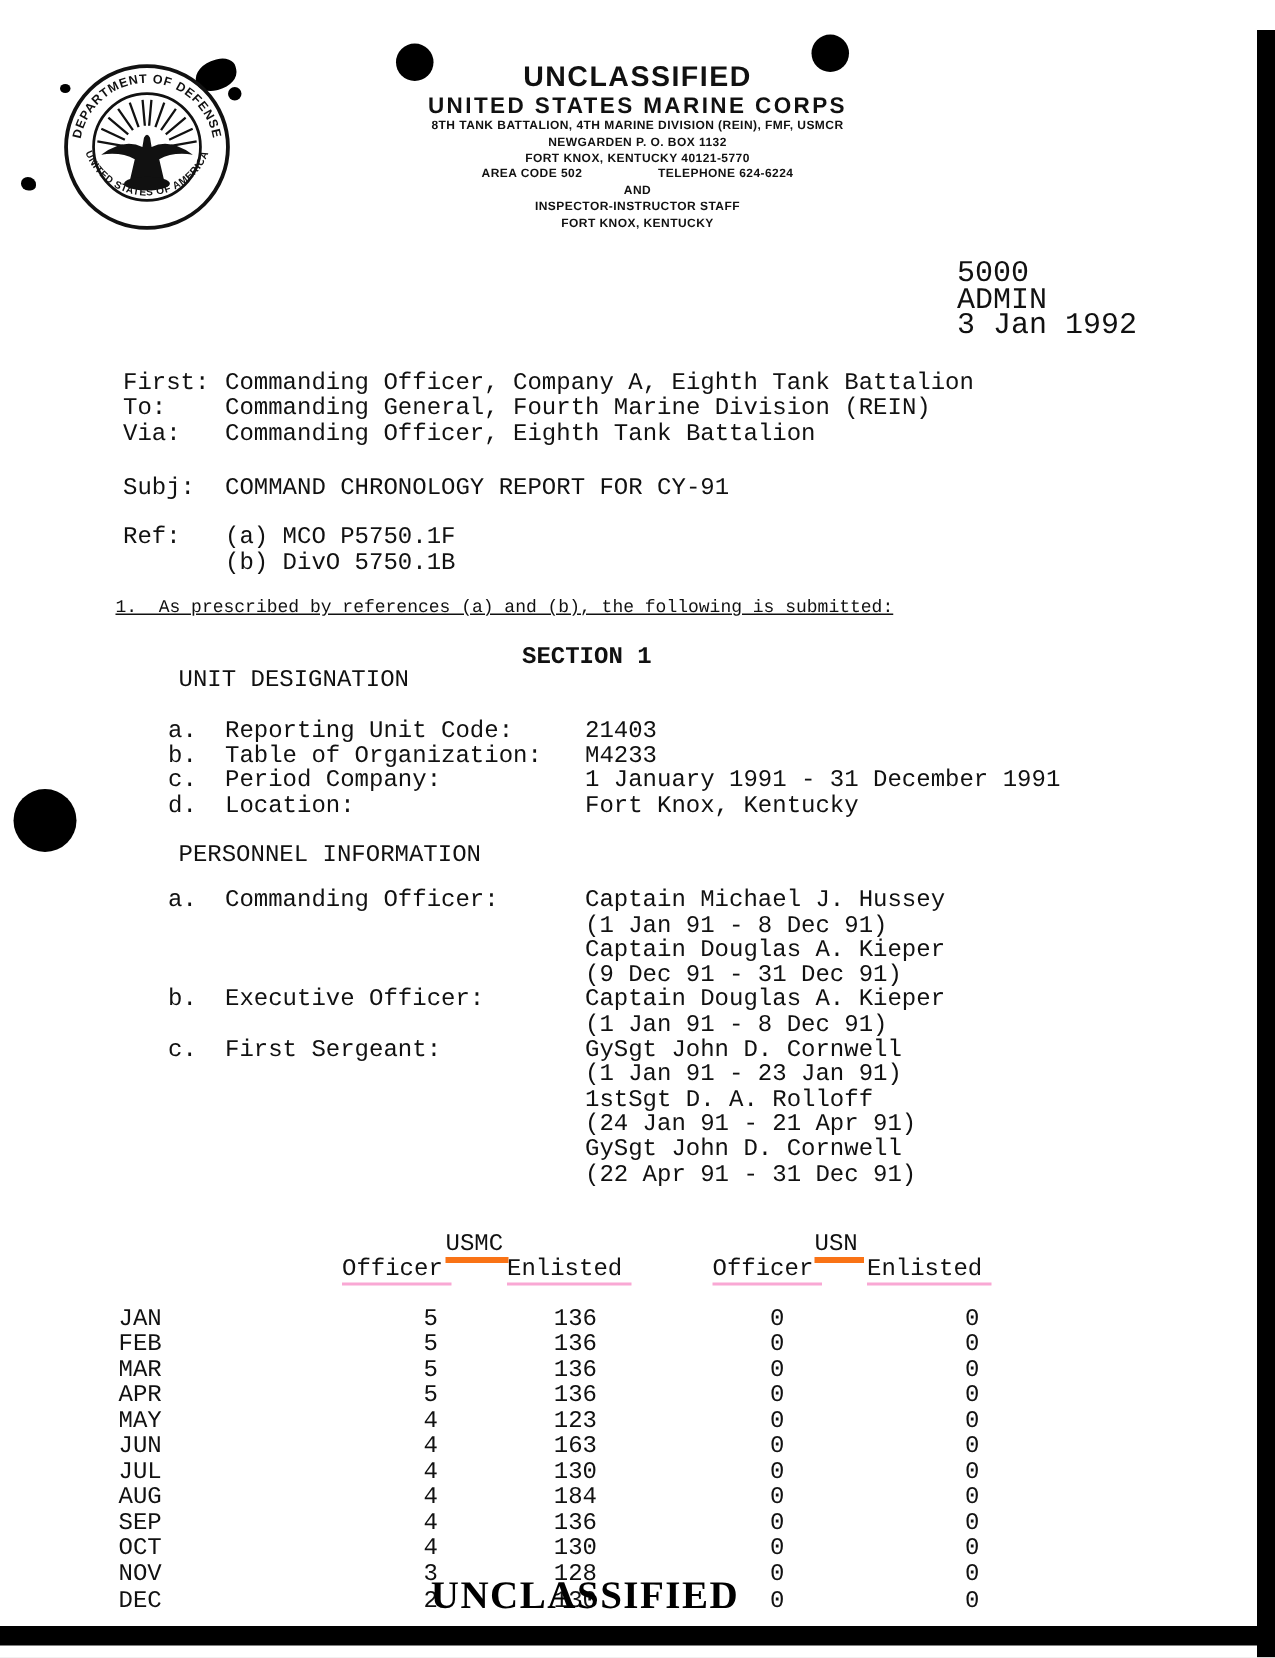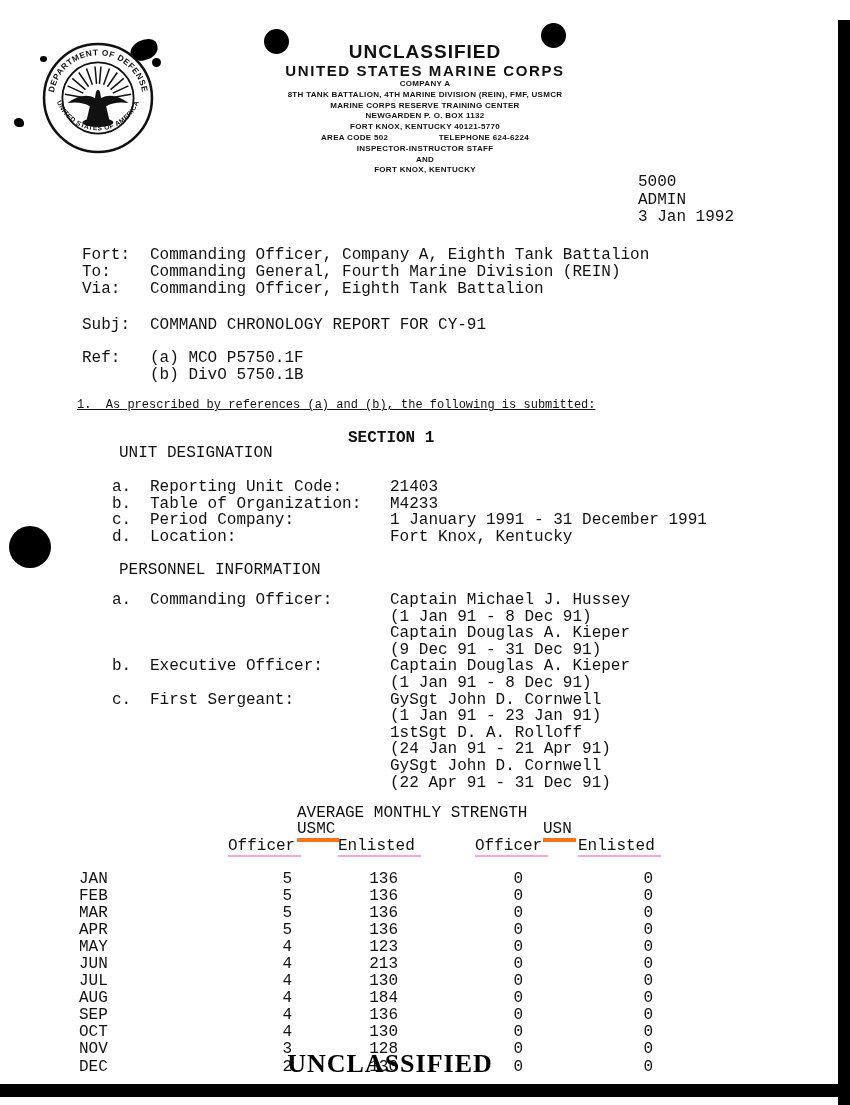--- a/index.html
+++ b/index.html
@@ -20,21 +20,21 @@
   .sm4{left:40px;top:56px;width:7px;height:6px;border-radius:50%;}
   
   .seal{position:absolute;left:42px;top:42px;width:112px;height:112px;}
   
   .letterhead{position:absolute;left:0;top:42px;width:850px;text-align:center;
               font-family:"Liberation Sans","DejaVu Sans",sans-serif;font-weight:bold;}
   .lh-unclass{font-size:19px;letter-spacing:1px;line-height:20px;}
   .lh-org{font-size:15px;letter-spacing:1.6px;line-height:17px;}
   .lh-line{font-size:8px;letter-spacing:0.3px;line-height:10.8px;white-space:pre;}
   
-  .admin{position:absolute;left:638px;top:174px;font-size:16px;line-height:17.6px;}
+  .admin{position:absolute;left:638px;top:174px;font-size:20px;line-height:17.6px;}
   
   .addr{position:absolute;left:82px;top:246px;font-size:16px;}
   .subjblk{position:absolute;left:82px;top:316px;font-size:16px;}
   .refblk{position:absolute;left:82px;top:349px;font-size:16px;}
   .arow{position:relative;height:17.2px;}
   .albl{position:absolute;left:0;white-space:pre;}
   .aval{position:absolute;left:68px;white-space:pre;}
   .para1{left:77px;top:398px;font-size:12px;text-decoration:underline;}
   .sec1{left:348px;top:429px;font-size:16px;font-weight:bold;}
   .h-unit{left:119px;top:444px;font-size:16px;}
@@ -95,40 +95,38 @@
       <textPath href="#arcB" startOffset="50%" text-anchor="middle">UNITED STATES OF AMERICA</textPath>
     </text>
     <path stroke="#111" stroke-width="1.5" d="M70.8 54.2L87.5 51.3M69.5 50.2L84.9 43.1M67.3 46.7L80.3 35.8M64.2 43.9L73.9 30M60.5 42L66.3 26M56.4 41.1L57.9 24.1M53.6 41.1L52.1 24.1M49.5 42L43.7 26M45.8 43.9L36.1 30M42.7 46.7L29.7 35.8M40.5 50.2L25.1 43.1M39.2 54.2L22.5 51.3"></path>
     <path fill="#111" d="M25 60 Q40 49 52 55 L53 49 Q55 45 57 49 L58 55 Q70 49 85 60 Q72 58 63 63 L66 76 Q55 84 44 76 L47 63 Q38 58 25 60 Z"></path>
     <ellipse cx="55" cy="79" rx="15" ry="4.5" fill="#111"></ellipse>
   </svg>
 
   <div class="letterhead">
     <div class="lh-unclass">UNCLASSIFIED</div>
     <div class="lh-org">UNITED STATES MARINE CORPS</div>
-    <div class="lh-line">COMPANY A</div>
     <div class="lh-line">8TH TANK BATTALION, 4TH MARINE DIVISION (REIN), FMF, USMCR</div>
-    <div class="lh-line">MARINE CORPS RESERVE TRAINING CENTER</div>
     <div class="lh-line">NEWGARDEN P. O. BOX 1132</div>
     <div class="lh-line">FORT KNOX, KENTUCKY 40121-5770</div>
     <div class="lh-line">AREA CODE 502                    TELEPHONE 624-6224</div>
+    <div class="lh-line">AND</div>
     <div class="lh-line">INSPECTOR-INSTRUCTOR STAFF</div>
-    <div class="lh-line">AND</div>
     <div class="lh-line">FORT KNOX, KENTUCKY</div>
   </div>
 
   <div class="admin">
     <div>5000</div>
     <div>ADMIN</div>
     <div>3 Jan 1992</div>
   </div>
 
   <div class="addr">
     <div class="arow">
-      <span class="albl">Fort:</span>
+      <span class="albl">First:</span>
       <span class="aval">Commanding Officer, Company A, Eighth Tank Battalion</span>
     </div>
     <div class="arow">
       <span class="albl">To:</span>
       <span class="aval">Commanding General, Fourth Marine Division (REIN)</span>
     </div>
     <div class="arow">
       <span class="albl">Via:</span>
       <span class="aval">Commanding Officer, Eighth Tank Battalion</span>
     </div>
@@ -219,21 +217,20 @@
       <span class="ival">(24 Jan 91 - 21 Apr 91)</span>
     </div>
     <div class="irow">
       <span class="ival">GySgt John D. Cornwell</span>
     </div>
     <div class="irow">
       <span class="ival">(22 Apr 91 - 31 Dec 91)</span>
     </div>
   </div>
 
-  <div class="abs tbl-title">AVERAGE MONTHLY STRENGTH</div>
   <span class="abs grp g-usmc">USMC</span>
   <span class="abs grp g-usn">USN</span>
   <span class="th th-o1">Officer</span>
   <span class="th th-e1">Enlisted</span>
   <span class="th th-o2">Officer</span>
   <span class="th th-e2">Enlisted</span>
 
   <div class="tbody">
     <div class="trow">
       <span class="c-m">JAN</span>
@@ -266,21 +263,21 @@
     <div class="trow">
       <span class="c-m">MAY</span>
       <span class="cnum c1">4</span>
       <span class="cnum c2">123</span>
       <span class="cnum c3">0</span>
       <span class="cnum c4">0</span>
     </div>
     <div class="trow">
       <span class="c-m">JUN</span>
       <span class="cnum c1">4</span>
-      <span class="cnum c2">213</span>
+      <span class="cnum c2">163</span>
       <span class="cnum c3">0</span>
       <span class="cnum c4">0</span>
     </div>
     <div class="trow">
       <span class="c-m">JUL</span>
       <span class="cnum c1">4</span>
       <span class="cnum c2">130</span>
       <span class="cnum c3">0</span>
       <span class="cnum c4">0</span>
     </div>

